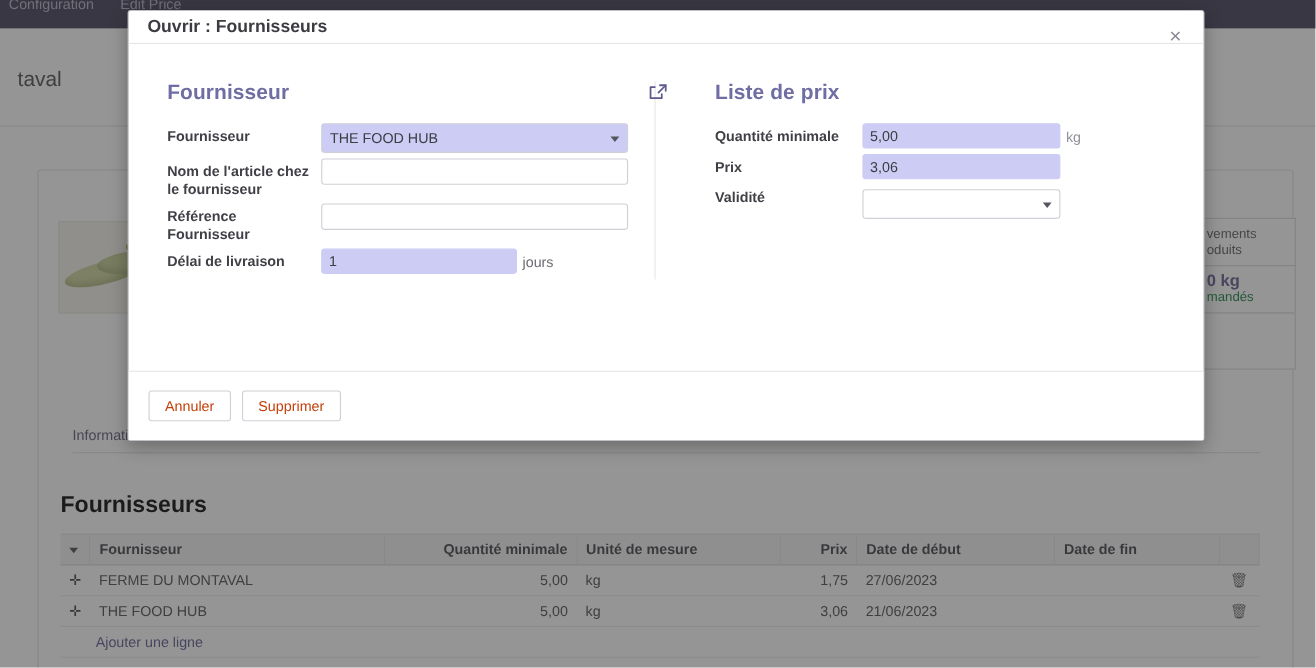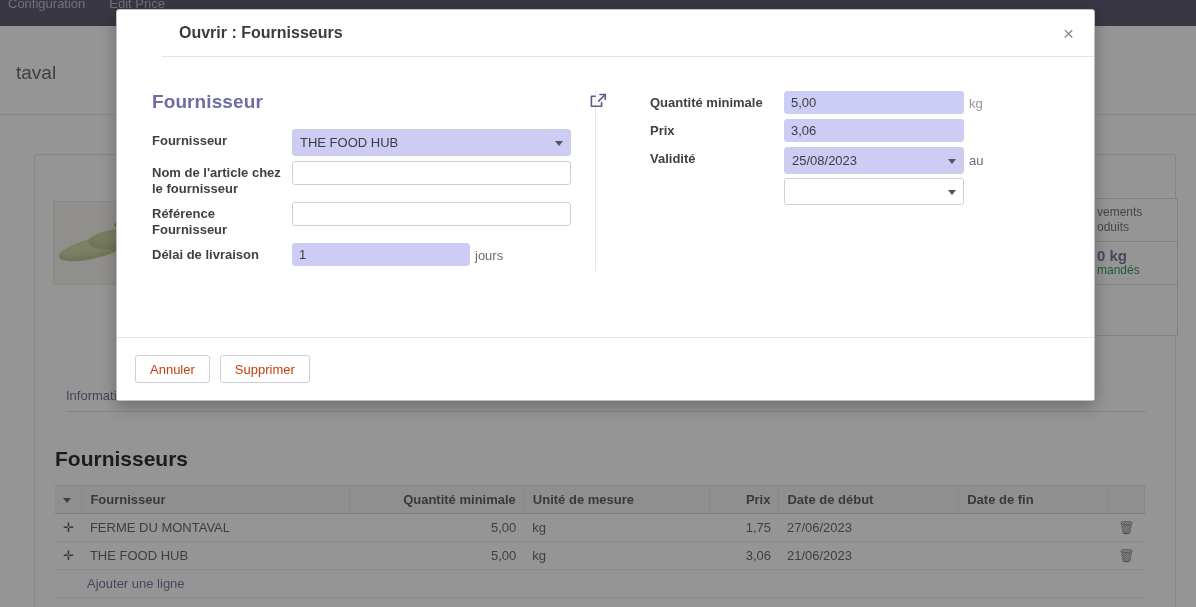--- a/index.html
+++ b/index.html
@@ -105,22 +105,22 @@
   .overlay { position:absolute; inset:0; background:rgba(51,51,51,0.52); }
 
   
   .modal {
     position:absolute; left:116px; top:9px; width:979px; height:392px;
     background:#fff; border:1px solid #bfbfc6; border-radius:3px;
     box-shadow:0 5px 16px rgba(0,0,0,.28);
     display:flex; flex-direction:column;
   }
   .modal-header {
-    height:47px; border-bottom:1px solid #e5e5e9; display:flex; align-items:center;
-    padding:0 16px 0 17px; position:relative;margin-left:45px;
+    height:30px; border-bottom:1px solid #e5e5e9; display:flex; align-items:center;
+    padding:0 16px 0 17px; position:relative;
   }
   .modal-title { font-size:16px; font-weight:bold; color:#3b3b41; }
   .modal-close {
     position:absolute; right:14px; top:12px; font-size:19px; line-height:1; color:#8a8a93;
     background:none; border:none; cursor:pointer; padding:2px 6px;
     font-family:"Liberation Sans", sans-serif;
   }
   .modal-body { flex:1; padding:34px 18px 0 18px; position:relative; }
 
   .form-cols { display:flex; }
@@ -324,20 +324,21 @@
           <div class="frow">
             <div class="flabel">Délai de livraison</div>
             <div class="fval" style="display:flex">
               <input class="inp filled w-lead" type="text" value="1" style="">
               <span class="suffix">jours</span>
             </div>
           </div>
         </div>
 
         <div class="col-right">
+          <div class="group-title">Liste de prix</div>
 
           <div class="frow">
             <div class="flabel">
               <span class="ext-icon">
                 <svg width="17" height="15" viewBox="0 0 17 15" fill="none" xmlns="http://www.w3.org/2000/svg">
                   <path d="M10 1.5h5.2v5" stroke="#5d5b8d" stroke-width="1.6" stroke-linecap="round" stroke-linejoin="round"></path>
                   <path d="M15.2 1.5L8.6 8.1" stroke="#5d5b8d" stroke-width="1.6" stroke-linecap="round"></path>
                   <path d="M11.6 9.6v3.7H1.4V3.2h3.9" stroke="#5d5b8d" stroke-width="1.6" stroke-linecap="round" stroke-linejoin="round"></path>
                 </svg>
               </span>
@@ -352,27 +353,20 @@
           <div class="frow">
             <div class="flabel">Prix</div>
             <div class="fval">
               <input class="inp filled w-right" type="text" value="3,06" style="">
             </div>
           </div>
 
           <div class="frow">
             <div class="flabel">Validité</div>
             <div class="fval">
-              <div style="display:flex;align-items:center">
-                <div class="sel w-date">
-                  <span>25/08/2023</span>
-                  <span class="arrow"></span>
-                </div>
-                <span class="suffix" style="padding-top:0">au</span>
-              </div>
               <div class="sel empty w-date" style="margin-top:4px">
                 <span></span>
                 <span class="arrow"></span>
               </div>
             </div>
           </div>
         </div>
 
       </div>
     </div>

